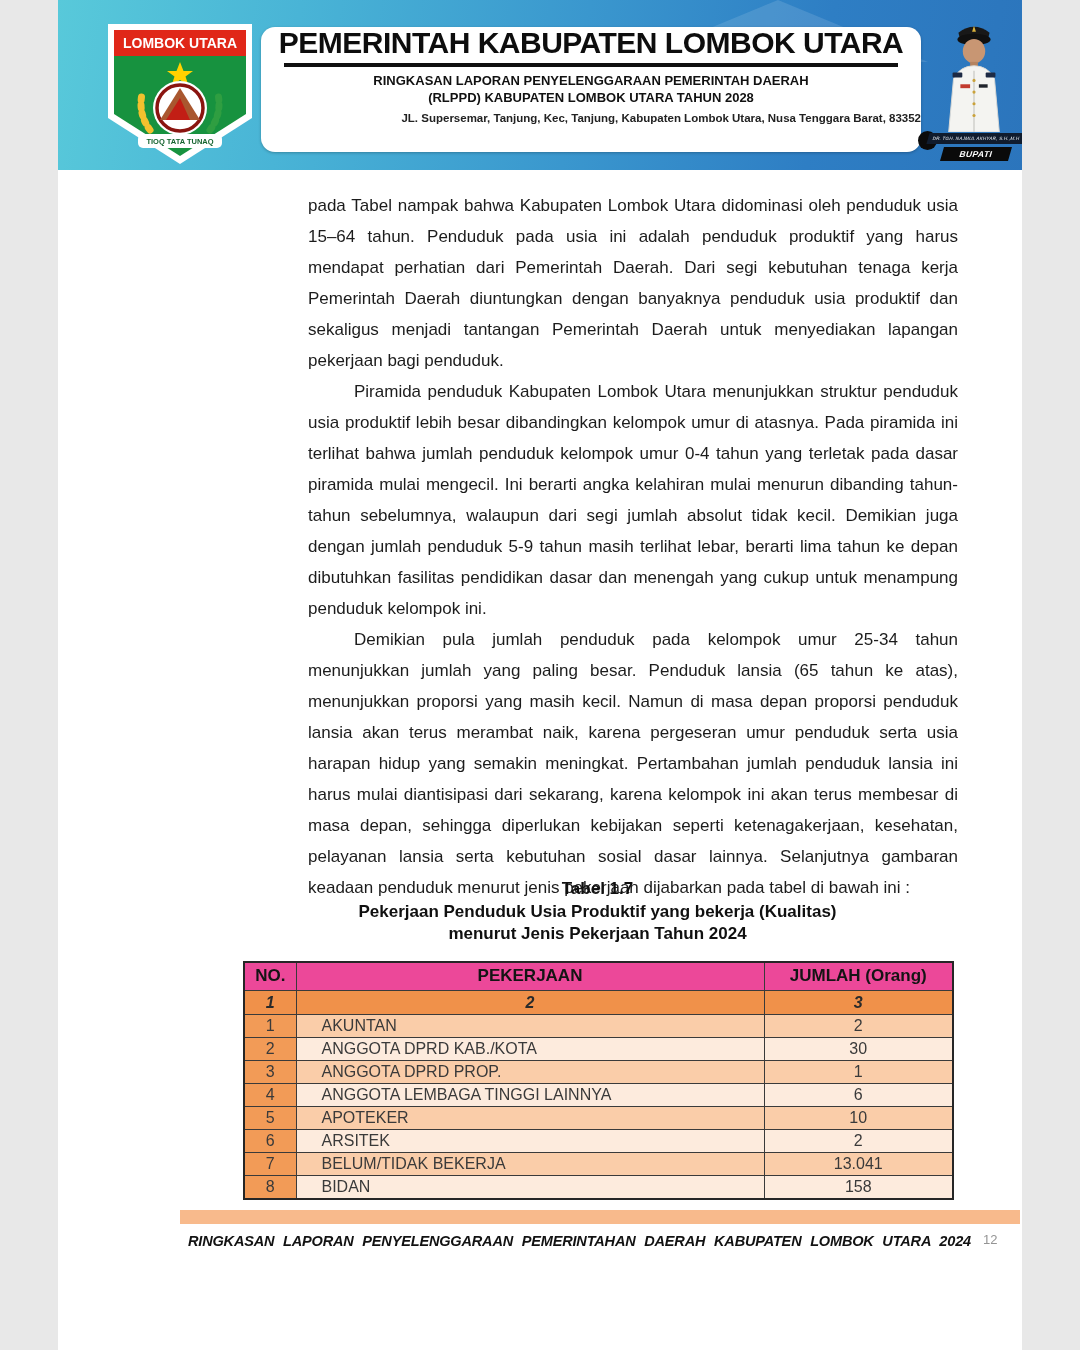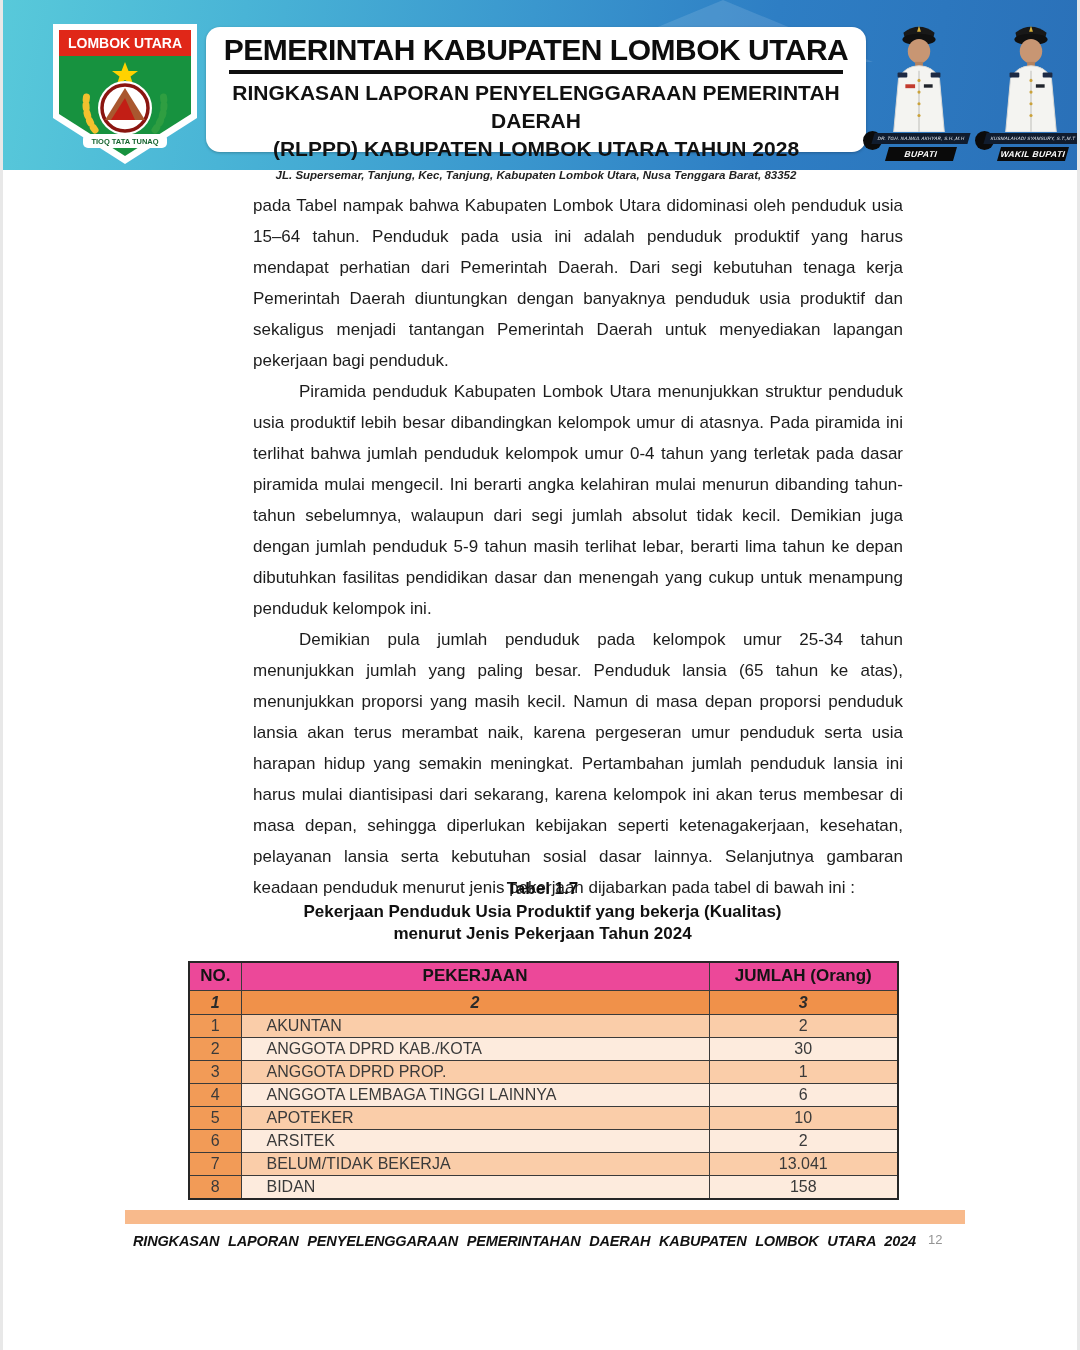--- a/index.html
+++ b/index.html
@@ -1,47 +1,47 @@
 <!DOCTYPE html>
 <html><head>
 <meta charset="utf-8">
 <style>
   * { margin:0; padding:0; box-sizing:border-box; }
   html,body { background:#e8e8e8; }
   .page {
-    position:relative; width:1074px; height:1350px; background:#ffffff;
+    position:relative; width:964px; height:1350px; background:#ffffff;
     font-family:"Liberation Sans", sans-serif; overflow:hidden; margin:0 auto;
   }
 
   
   .hdr {
     position:absolute; left:0; top:0; width:1080px; height:170px;
     background:linear-gradient(100deg,#58c9da 0%,#49b4d6 22%,#3a97ce 48%,#2e7ec4 70%,#2a70b8 100%);
   }
   .hdr-roof {
     position:absolute; left:570px; top:0; width:300px; height:62px;
     background:rgba(255,255,255,0.12);
     clip-path:polygon(50% 0, 100% 100%, 0 100%);
   }
 
   
   .logo { position:absolute; left:36px; top:18px; width:172px; height:152px; }
 
   
   .title-box {
     position:absolute; left:203px; top:27px; width:660px; height:125px;
-    background:#ffffff; border-radius:14px; text-align:center; padding-top:7px;
+    background:#ffffff; border-radius:14px; text-align:center; 
     box-shadow:0 1px 3px rgba(0,0,0,0.25);
   }
   .gov-title {
     font-size:30px; font-weight:900; letter-spacing:-0.5px; color:#0d0d0d; line-height:1.05;
   }
   .rule { width:614px; height:4px; background:#101010; margin:4px auto 5px auto; }
-  .sub { font-size:21px; font-weight:bold; color:#111; line-height:1.35; }
-  .addr { font-size:11.5px; font-style:italic; font-weight:bold; color:#222; margin-top:5px; }
+  .sub { font-size:13px; font-weight:bold; color:#111; line-height:1.35; }
+  .addr { font-size:11.5px; font-weight:bold; color:#222; margin-top:5px;text-align:right; }
 
   
   .officials { position:absolute; left:864px; top:20px; width:216px; height:148px; display:flex; gap:8px; }
   .official { position:relative; width:104px; height:148px; }
   .fig-svg { position:absolute; top:0; left:7px; width:90px; height:112px; }
   .name-ribbon {
     position:absolute; top:113px; left:6px; right:2px; height:11px;
     background:#101c2e; transform:skewX(-16deg);
     color:#e8eef5; font-size:4.6px; line-height:11px; text-align:center;
     white-space:nowrap; overflow:hidden; letter-spacing:0.2px;

